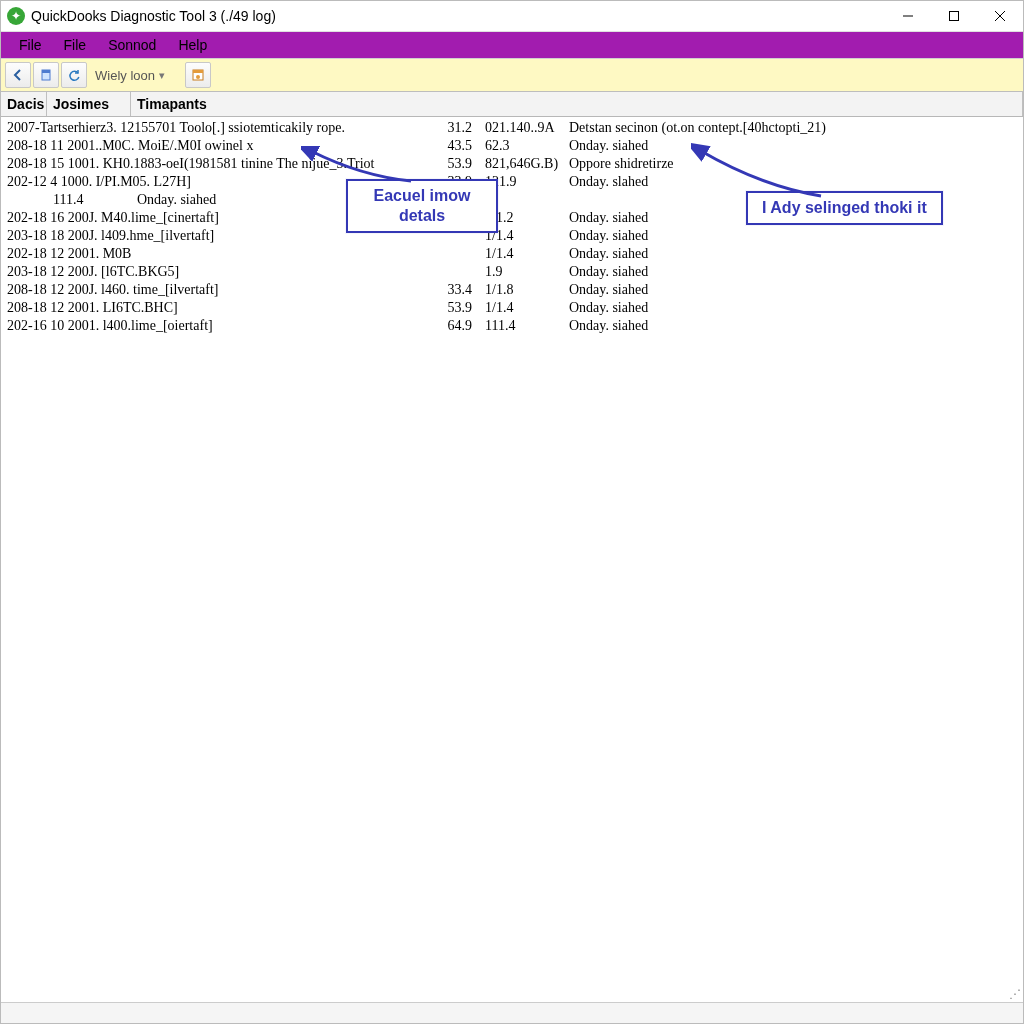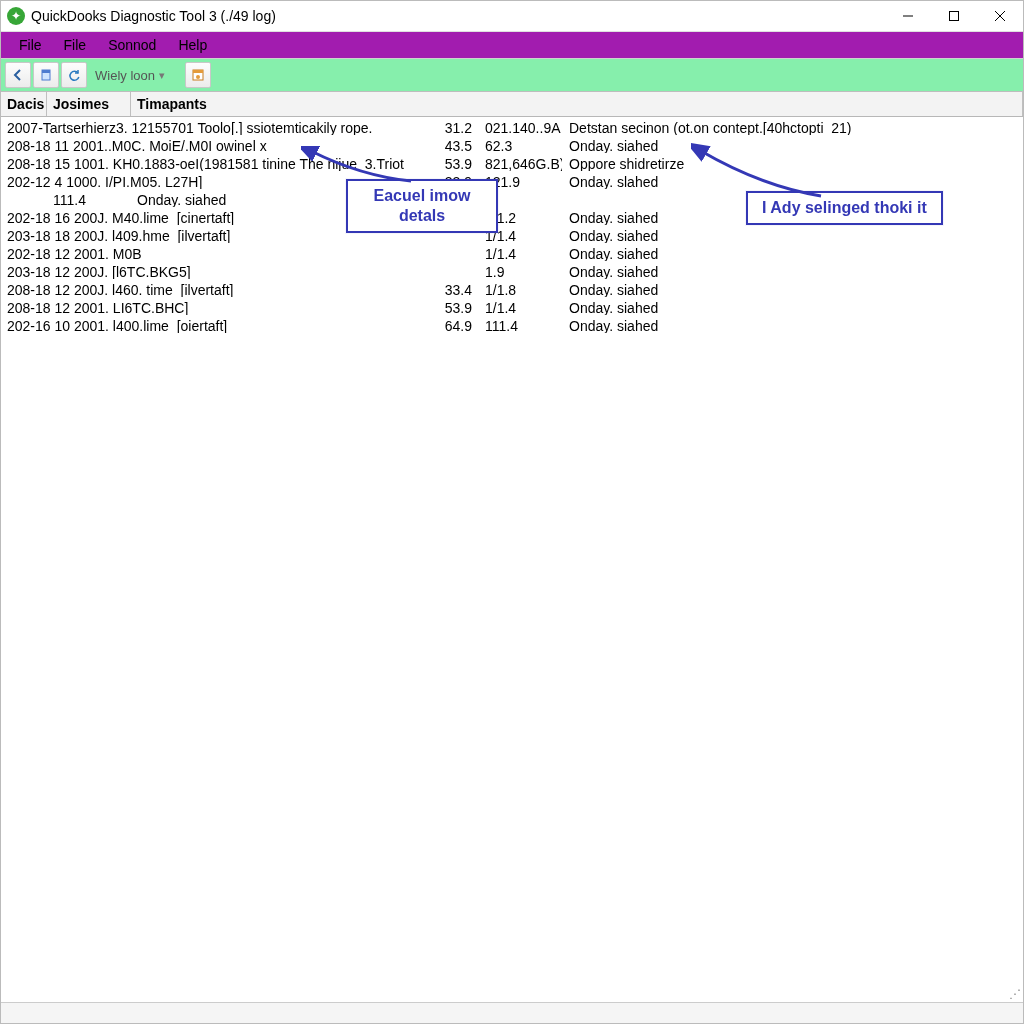--- a/index.html
+++ b/index.html
@@ -71,21 +71,21 @@
     background: #a21caf;
     border-top: 1px solid #e0e0e0;
   }
   .menu-item {
     padding: 2px 10px;
     border-radius: 2px;
   }
   
   .toolbar {
     height: 32px;
-    background: #86efac;
+    background: #fef9c3;
     border-top: 1px solid #d0d0d0;
     border-bottom: 1px solid #bdbdbd;
     display: flex;
     align-items: center;
     padding: 0 4px;
     gap: 2px;
   }
   .tb-btn {
     width: 24px;
     height: 24px;
@@ -138,20 +138,21 @@
     flex: 1;
     overflow: hidden;
     position: relative;
     background:#fff;
   }
   .row {
     display: flex;
     height: 18px;
     line-height: 18px;
     font-size: 14px;
+    font-family: Liberation Serif, serif;
   }
   .row .td { border-right: 1px solid transparent; }
   .row .col-dacis { text-align: right; }
   
   .status-bar {
     height: 20px;
     border-top: 1px solid #ccc;
     background: #f5f5f5;
     display:flex;
     justify-content: space-between;

